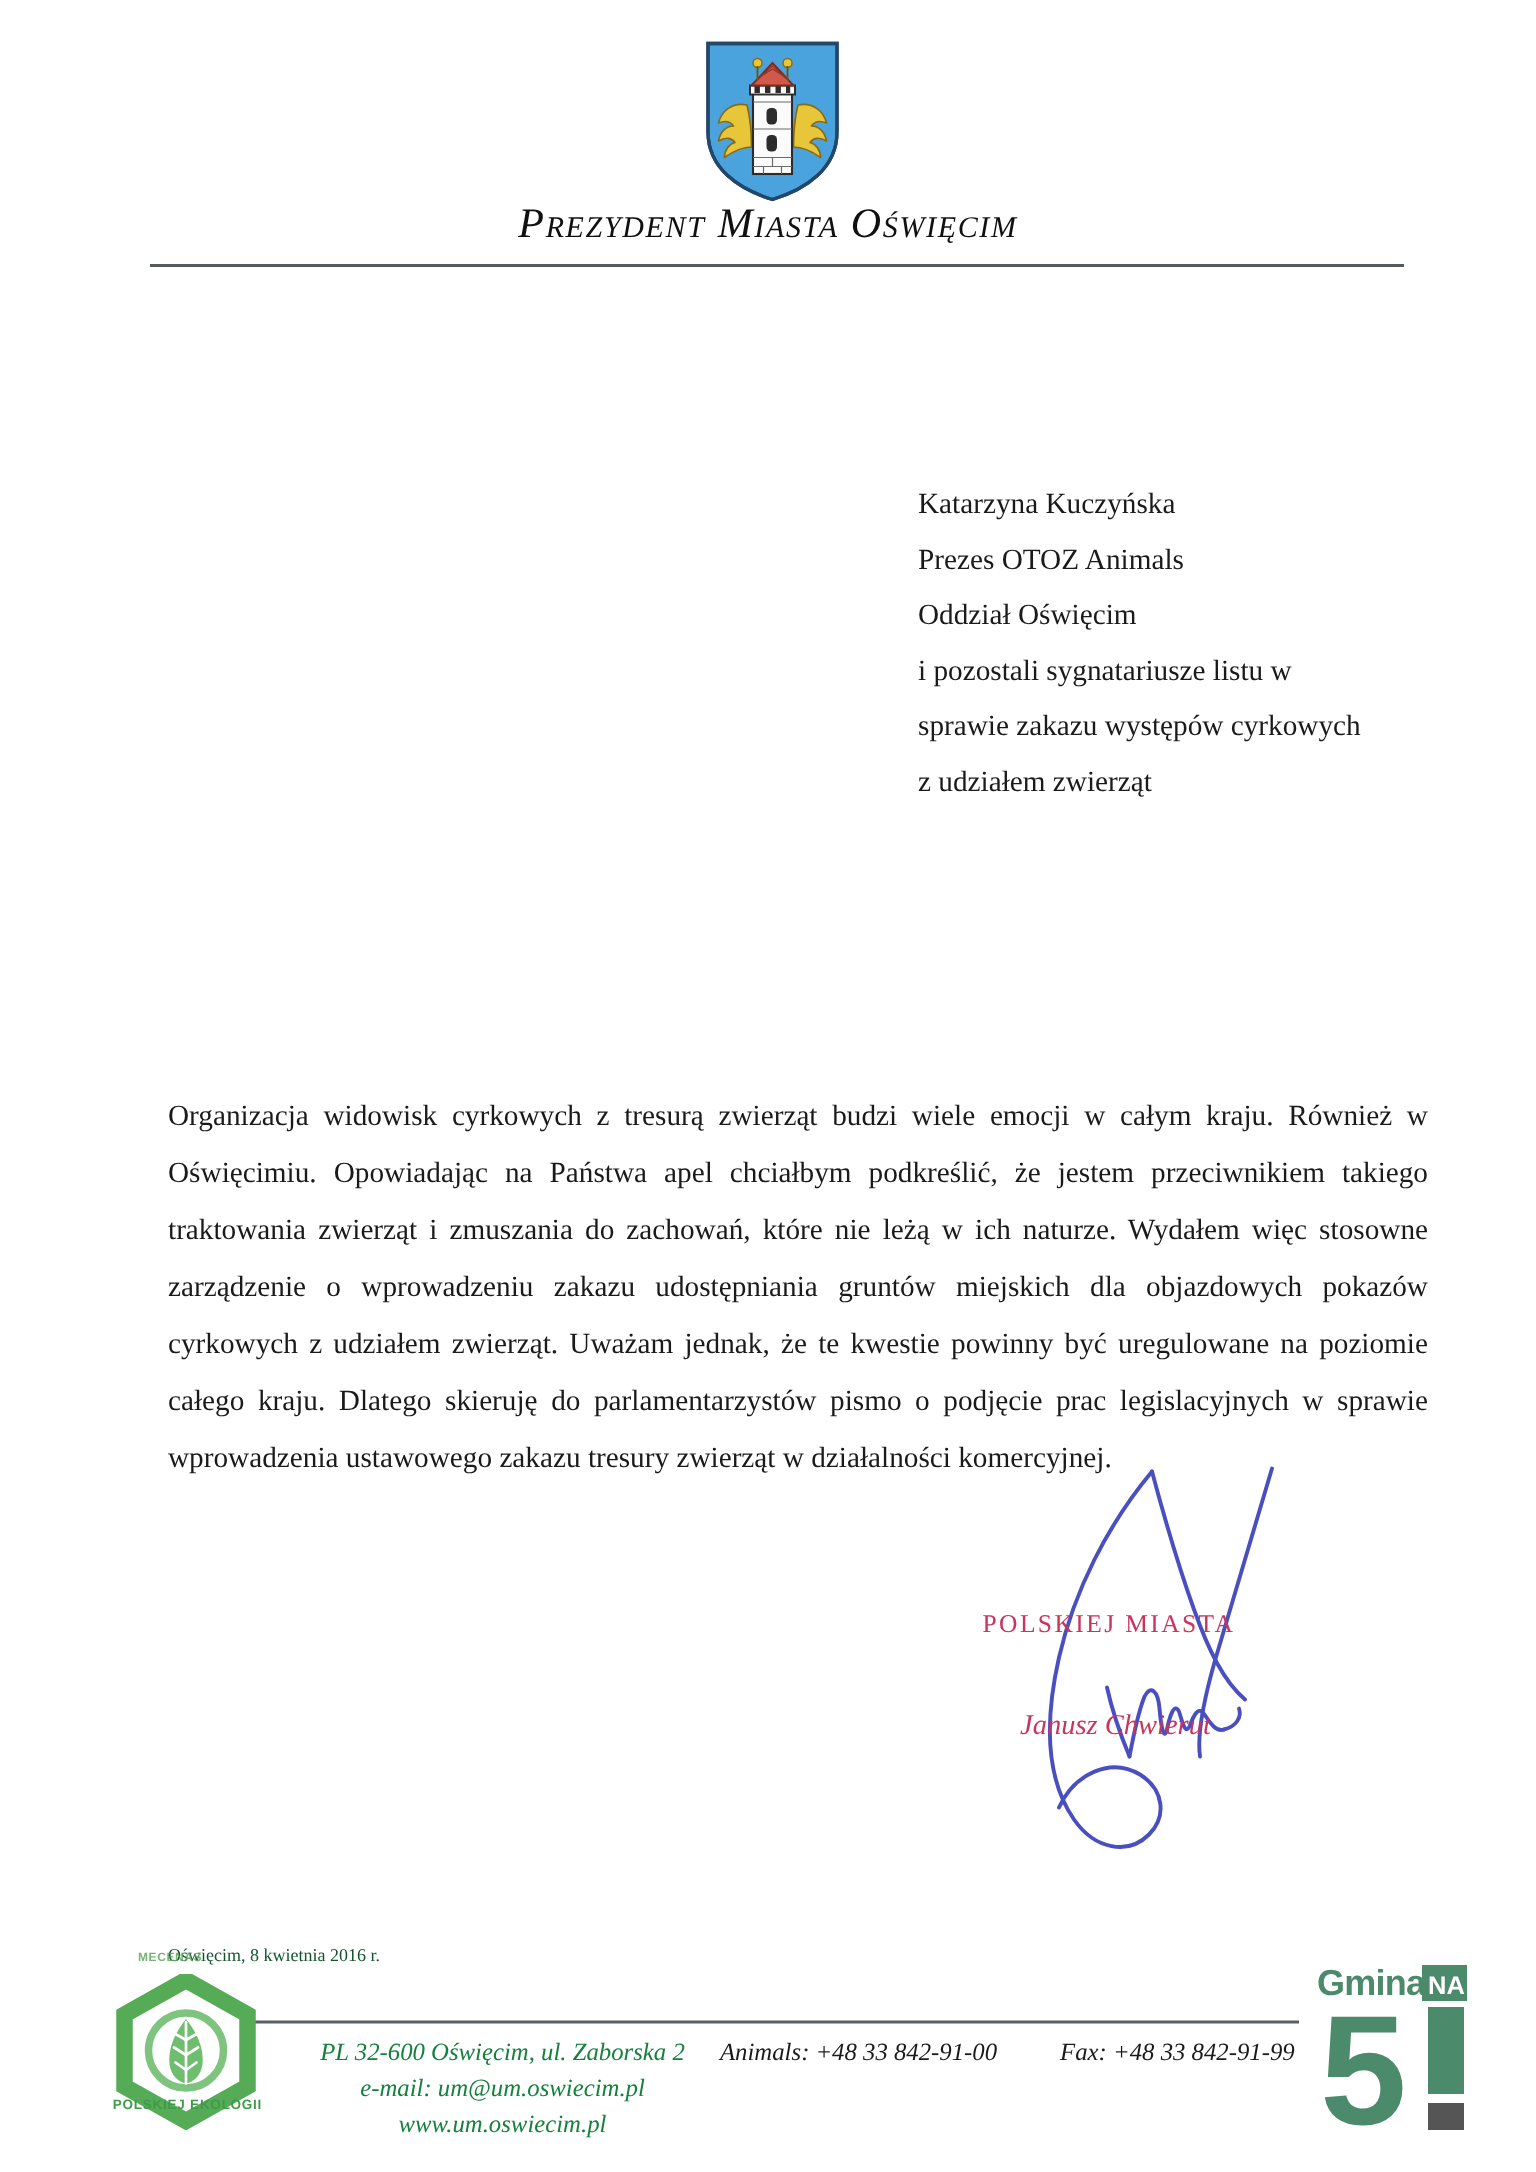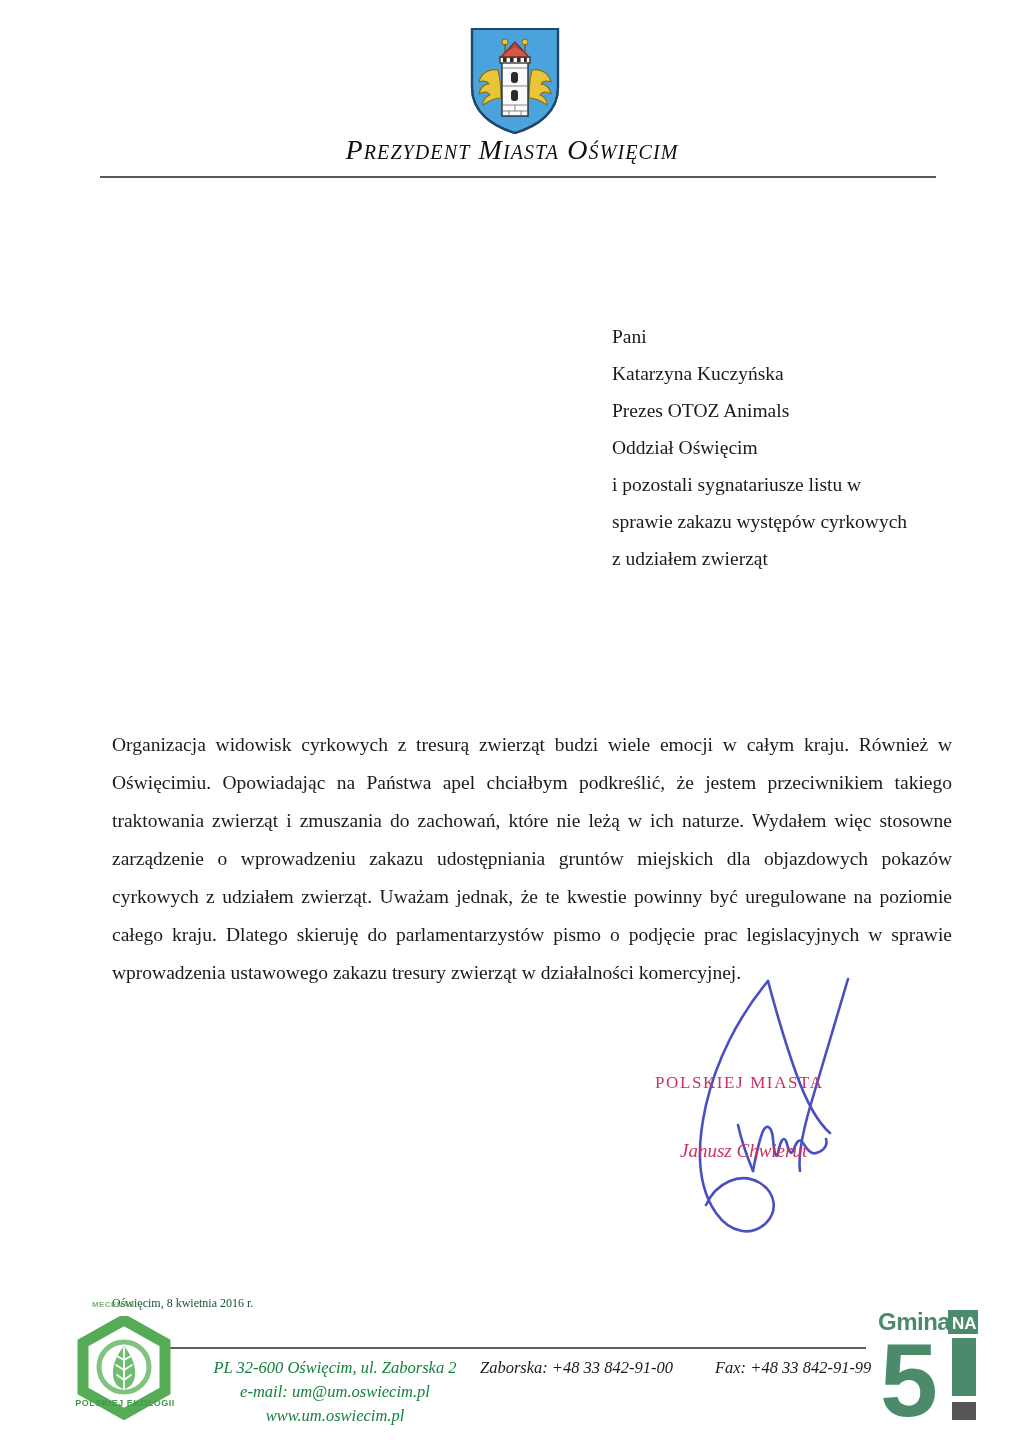--- a/index.html
+++ b/index.html
@@ -283,21 +283,20 @@
         <path d="M4 3 H90 V62 C90 86 70 100 47 107 C24 100 4 86 4 62 Z" fill="none" stroke="#23476b" stroke-width="2.2"></path>
       </svg>
     </div>
 
     <div class="header-title">Prezydent Miasta Oświęcim</div>
 
     <div class="header-rule"></div>
   </div>
 
   <div class="addressee">
-    <div class="addressee-line">Pani</div>
     <div class="addressee-line">Katarzyna Kuczyńska</div>
     <div class="addressee-line">Prezes OTOZ Animals</div>
     <div class="addressee-line">Oddział Oświęcim</div>
     <div class="addressee-line">i pozostali sygnatariusze listu w</div>
     <div class="addressee-line">sprawie zakazu występów cyrkowych</div>
     <div class="addressee-line">z udziałem zwierząt</div>
   </div>
 
   <div class="body-copy">
     <p>Organizacja widowisk cyrkowych z tresurą zwierząt budzi wiele emocji w całym kraju. Również w Oświęcimiu. Opowiadając na Państwa apel chciałbym podkreślić, że jestem przeciwnikiem takiego traktowania zwierząt i zmuszania do zachowań, które nie leżą w ich naturze. Wydałem więc stosowne zarządzenie o wprowadzeniu zakazu udostępniania gruntów miejskich dla objazdowych pokazów cyrkowych z udziałem zwierząt. Uważam jednak, że te kwestie powinny być uregulowane na poziomie całego kraju. Dlatego skieruję do parlamentarzystów pismo o podjęcie prac legislacyjnych w sprawie wprowadzenia ustawowego zakazu tresury zwierząt w działalności komercyjnej.</p>
@@ -336,21 +335,21 @@
 
   <div class="footer-contact">
     <div class="footer-col-left">
       <div>PL 32-600 Oświęcim, ul. Zaborska 2</div>
       <div>e-mail: um@um.oswiecim.pl</div>
       <div>www.um.oswiecim.pl</div>
     </div>
 
     <div class="footer-col-right">
       <div class="phone-row">
-        <span class="tel-label">Zaborska:</span><span>+48 33 842-91-00</span><span class="fax-part"><span>Fax:</span>
+        <span class="tel-label">Animals:</span><span>+48 33 842-91-00</span><span class="fax-part"><span>Fax:</span>
           <span>+48 33 842-91-99</span></span>
       </div>
     </div>
   </div>
 
   <div class="eco-top-text">MECENAS</div>
 
   <div class="eco-logo">
     <svg viewBox="0 0 104 104" width="104" height="104" xmlns="http://www.w3.org/2000/svg">
 

